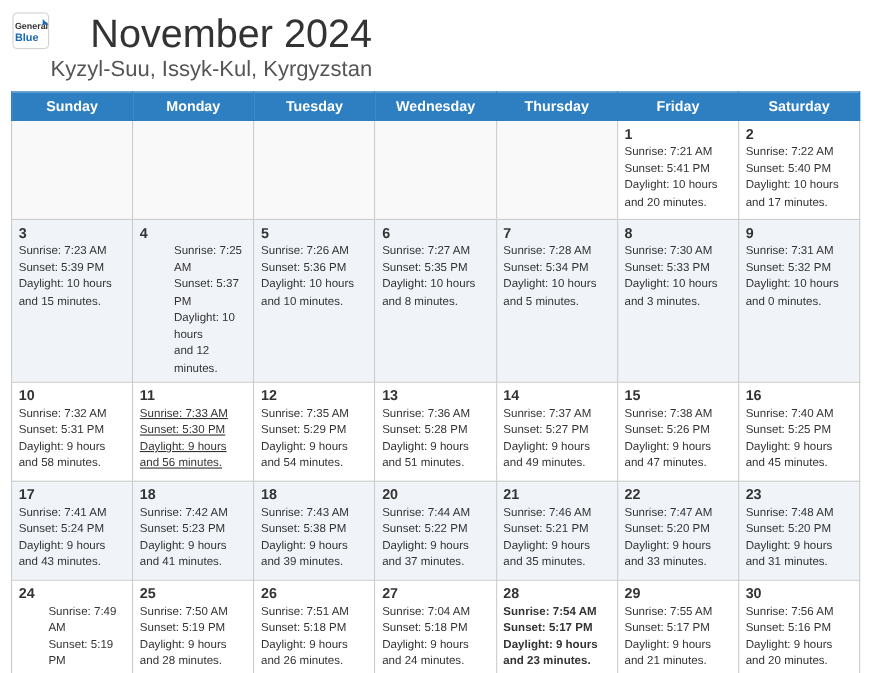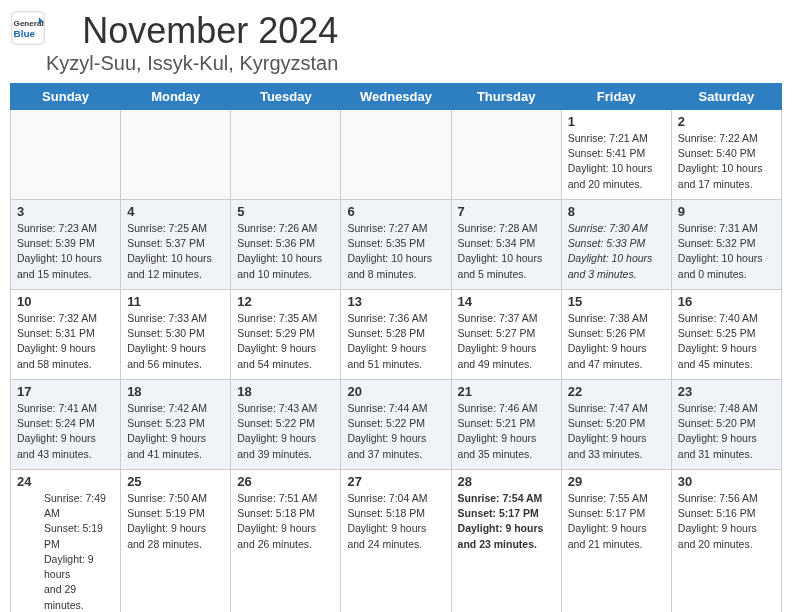--- a/index.html
+++ b/index.html
@@ -132,21 +132,21 @@
       <tr>
         <td class="alt-row">
           <span class="day-number">3</span>
           <div class="day-info" style="white-space: pre-line;">Sunrise: 7:23 AM
 Sunset: 5:39 PM
 Daylight: 10 hours
 and 15 minutes.</div>
         </td>
         <td class="alt-row">
           <span class="day-number">4</span>
-          <div class="day-info" style="white-space: pre-line;">Sunrise: 7:25 AM
+          <div class="day-info" style="white-space: pre-line; margin-left: 31px;">Sunrise: 7:25 AM
 Sunset: 5:37 PM
 Daylight: 10 hours
 and 12 minutes.</div>
         </td>
         <td class="alt-row">
           <span class="day-number">5</span>
           <div class="day-info" style="white-space: pre-line;">Sunrise: 7:26 AM
 Sunset: 5:36 PM
 Daylight: 10 hours
 and 10 minutes.</div>
@@ -160,21 +160,21 @@
         </td>
         <td class="alt-row">
           <span class="day-number">7</span>
           <div class="day-info" style="white-space: pre-line;">Sunrise: 7:28 AM
 Sunset: 5:34 PM
 Daylight: 10 hours
 and 5 minutes.</div>
         </td>
         <td class="alt-row">
           <span class="day-number">8</span>
-          <div class="day-info" style="white-space: pre-line; font-style: italic;">Sunrise: 7:30 AM
+          <div class="day-info" style="white-space: pre-line;">Sunrise: 7:30 AM
 Sunset: 5:33 PM
 Daylight: 10 hours
 and 3 minutes.</div>
         </td>
         <td class="alt-row">
           <span class="day-number">9</span>
           <div class="day-info" style="white-space: pre-line;">Sunrise: 7:31 AM
 Sunset: 5:32 PM
 Daylight: 10 hours
 and 0 minutes.</div>
@@ -183,21 +183,21 @@
       <tr>
         <td>
           <span class="day-number">10</span>
           <div class="day-info" style="white-space: pre-line;">Sunrise: 7:32 AM
 Sunset: 5:31 PM
 Daylight: 9 hours
 and 58 minutes.</div>
         </td>
         <td>
           <span class="day-number">11</span>
-          <div class="day-info" style="white-space: pre-line;">Sunrise: 7:33 AM
+          <div class="day-info" style="white-space: pre-line; text-decoration: underline;">Sunrise: 7:33 AM
 Sunset: 5:30 PM
 Daylight: 9 hours
 and 56 minutes.</div>
         </td>
         <td>
           <span class="day-number">12</span>
           <div class="day-info" style="white-space: pre-line;">Sunrise: 7:35 AM
 Sunset: 5:29 PM
 Daylight: 9 hours
 and 54 minutes.</div>
@@ -242,21 +242,21 @@
         <td class="alt-row">
           <span class="day-number">18</span>
           <div class="day-info" style="white-space: pre-line;">Sunrise: 7:42 AM
 Sunset: 5:23 PM
 Daylight: 9 hours
 and 41 minutes.</div>
         </td>
         <td class="alt-row">
           <span class="day-number">18</span>
           <div class="day-info" style="white-space: pre-line;">Sunrise: 7:43 AM
-Sunset: 5:22 PM
+Sunset: 5:38 PM
 Daylight: 9 hours
 and 39 minutes.</div>
         </td>
         <td class="alt-row">
           <span class="day-number">20</span>
           <div class="day-info" style="white-space: pre-line;">Sunrise: 7:44 AM
 Sunset: 5:22 PM
 Daylight: 9 hours
 and 37 minutes.</div>
         </td>

